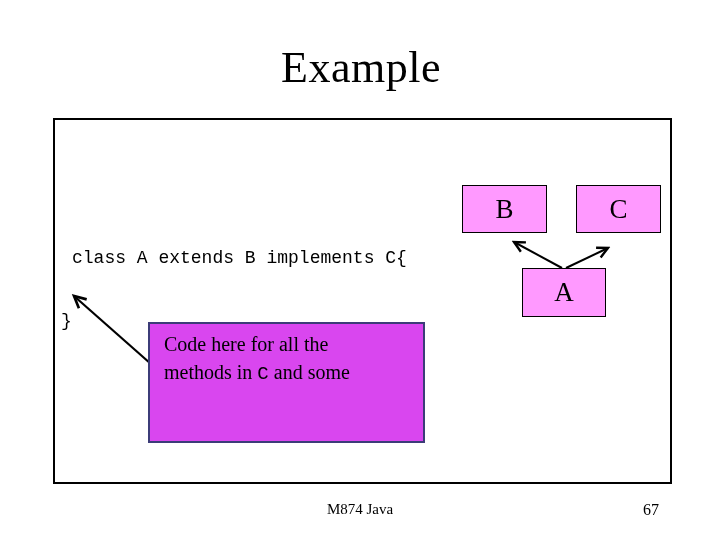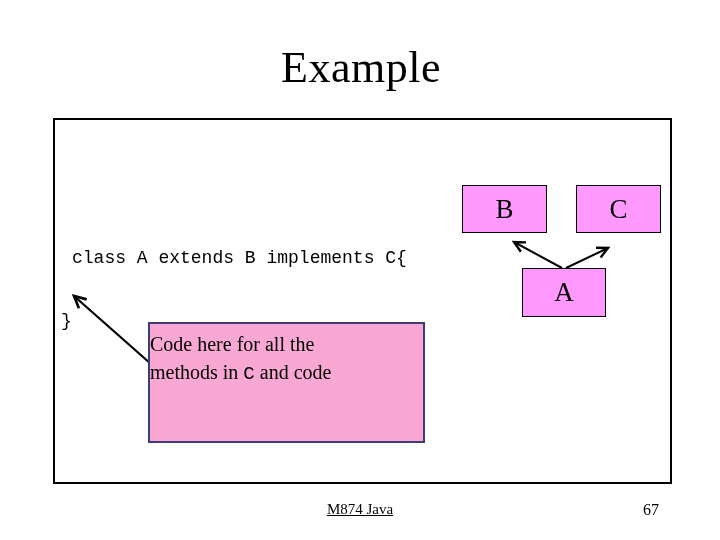--- a/index.html
+++ b/index.html
@@ -88,42 +88,41 @@
   }
 
   .annotation-box {
     position: absolute;
     left: 148px;
     top: 322px;
     width: 277px;
     height: 121px;
     border: 2px solid var(--anno-border, #3c3c78);
     box-sizing: border-box;
-    background: #f9a8d4;
-    padding: 6px 4px 0 0;
+    background: #d946ef;
+    padding: 6px 4px 0 14px;
     font-family: "Liberation Serif", serif;
     font-size: 20px;
     line-height: 28px;
     color: #000000;
   }
   .annotation-box .mono {
     font-family: "Liberation Mono", monospace;
     font-size: 19px;
   }
 
   .footer-course {
     position: absolute;
     top: 501px;
     left: 0;
     width: 720px;
     text-align: center;
     font-family: "Liberation Serif", serif;
     font-size: 15px;
     color: #000000;
-    text-decoration: underline;
   }
   .footer-page {
     position: absolute;
     top: 501px;
     left: 643px;
     font-family: "Liberation Serif", serif;
     font-size: 16px;
     color: #000000;
   }
 </style>
@@ -153,17 +152,17 @@
       <path d="M2,2 L10,6 L2,10" fill="none" stroke="#000000" stroke-width="1.8"></path>
     </marker>
   </defs>
   <line x1="562" y1="268" x2="514" y2="242" stroke="#000000" stroke-width="2" marker-end="url(#arrowhead)"></line>
   <line x1="566" y1="268" x2="608" y2="248" stroke="#000000" stroke-width="2" marker-end="url(#arrowhead)"></line>
   <line x1="151" y1="364" x2="74" y2="296" stroke="#000000" stroke-width="2.2" marker-end="url(#arrowhead)"></line>
 </svg>
 
 <div class="annotation-box">
   <div><span>Code here for all the</span></div>
-  <div><span>methods in </span><span class="mono">C</span><span> and code</span></div>
+  <div><span>methods in </span><span class="mono">C</span><span> and some</span></div>
 </div>
 
 <div class="footer-course">M874 Java</div>
 <div class="footer-page">67</div>
 
 </body></html>

